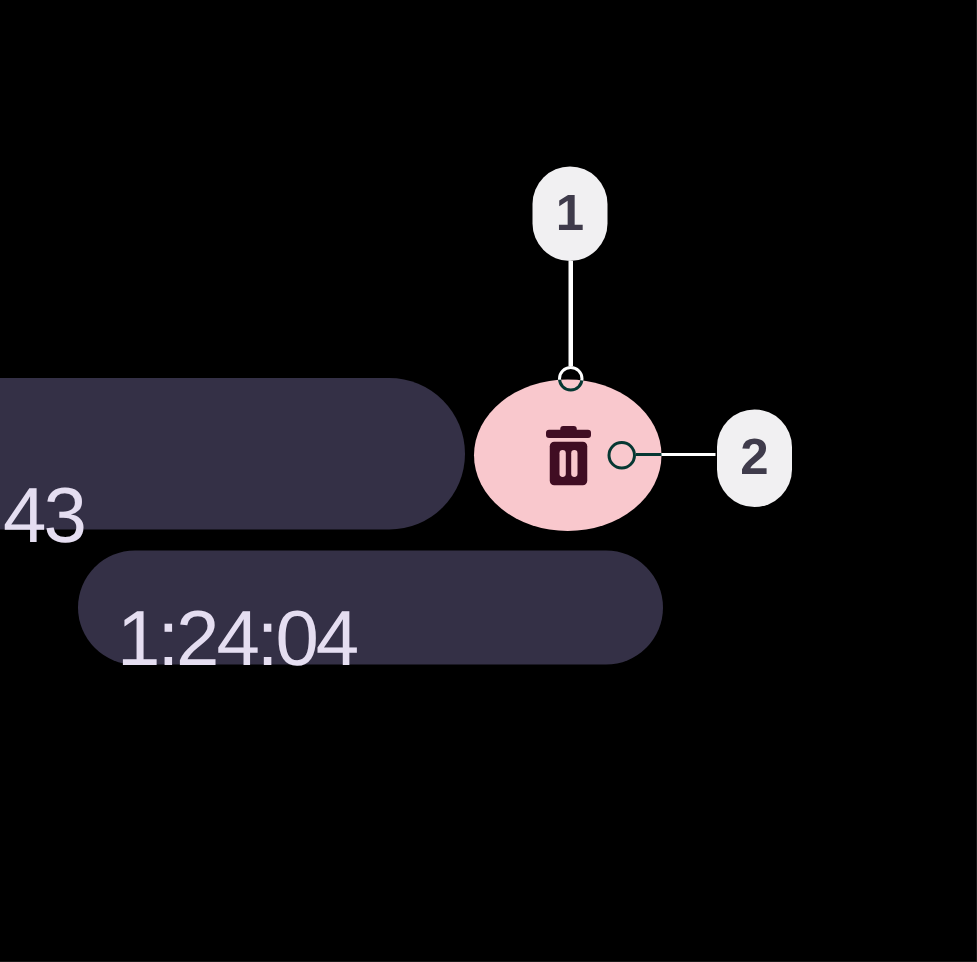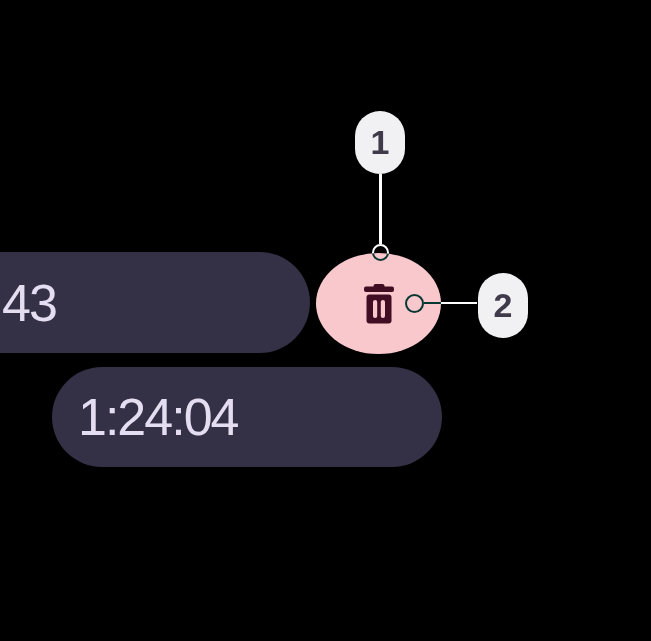--- a/index.html
+++ b/index.html
@@ -31,31 +31,32 @@
   .pill-lap .time-text {
     position: absolute;
     left: 202px;
     top: 50%;
     transform: translateY(-50%);
   }
   .pill-total {
     left: 52px;
     top: 367px;
     width: 390px;
-    height: 100px;
+    height: 76px;
     display: flex;
     align-items: center;
     padding-left: 26px;
     box-sizing: border-box;
   }
   .time-text {
     color: #E5DEF1;
     font-size: 52px;
     letter-spacing: -2px;
     white-space: nowrap;
+    margin-top: 41px;
   }
 
   
   .delete-button {
     position: absolute;
     left: 316px;
     top: 253px;
     width: 125px;
     height: 101px;
     background: #F9C8CD;

